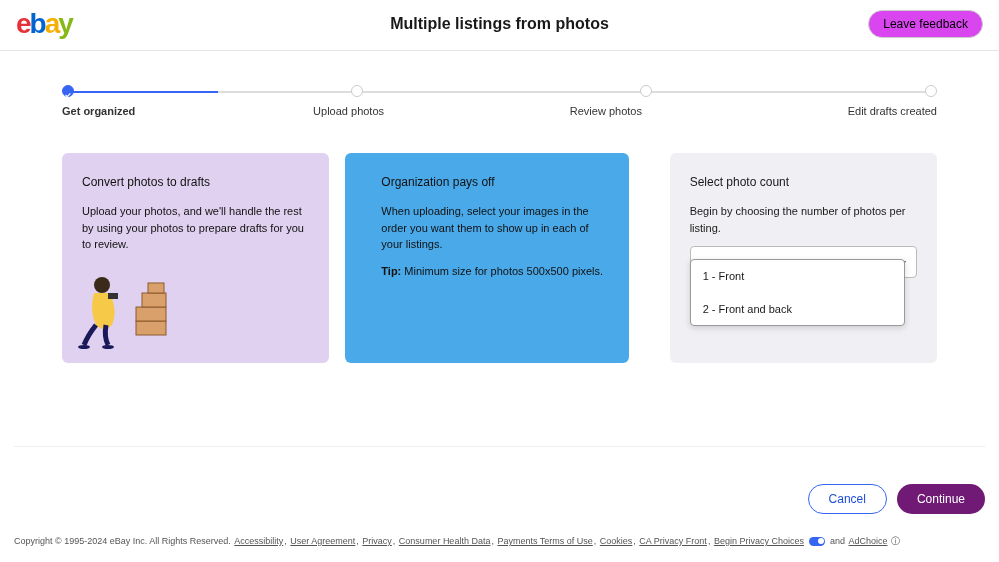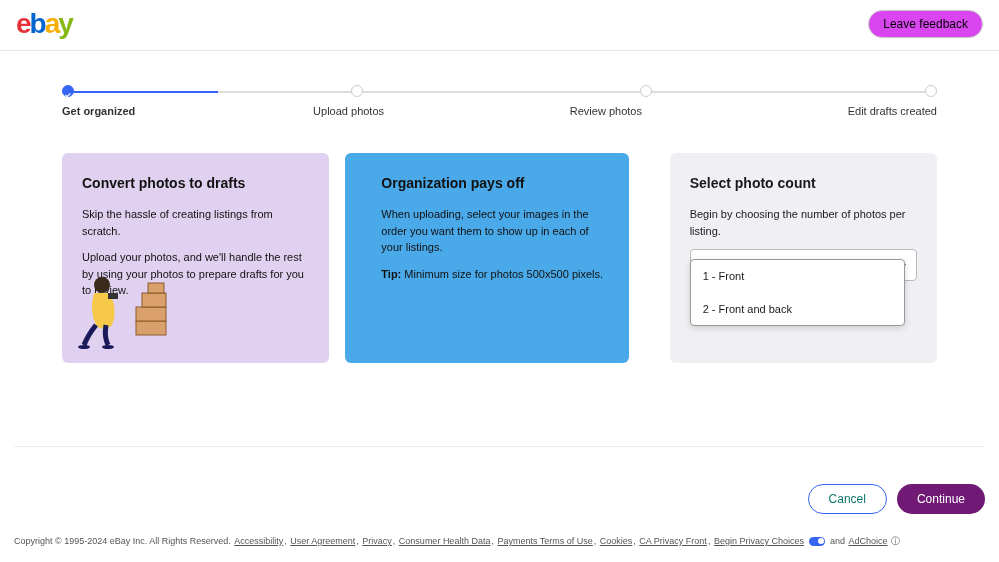--- a/index.html
+++ b/index.html
@@ -12,50 +12,51 @@
 .progress-wrap { padding: 36px 62px 0 62px; }
 .progress-bar { position: relative; height: 12px; }
 .track { position: absolute; top: 4px; left: 6px; right: 6px; height: 2px; background: #ddd; }
 .track-fill { position: absolute; top: 4px; left: 6px; height: 2px; background: #3665f3; width: 150px; }
 .step-dot { position: absolute; top: -2px; width: 12px; height: 12px; border-radius: 50%; background: #fff; border: 1.5px solid #ccc; }
 .step-dot.done { background: #3665f3; border-color: #3665f3; }
 .step-dot svg { width: 8px; height: 8px; margin: 1px; }
 .progress-labels { display: flex; justify-content: space-between; font-size: 11px; margin-top: 6px; color: #333; }
 .cards { display: flex; gap: 16px; padding: 36px 62px 0 62px; }
 .card { border-radius: 6px; padding: 20px; flex: 1; min-height: 210px; font-size: 11px; line-height: 1.5; }
-.card h3 { font-size: 14px; font-weight: bold; margin-bottom: 12px; }
+.card h3 { font-size: 12px; font-weight: normal; margin-bottom: 12px; }
 .card p { margin-bottom: 10px; }
 .card-purple { background: #e1d1f0; position: relative; color: #111; }
 .card-blue { background: #4aa9e9; color: #111; padding-left: 36px; }
 .card-select { background: #f0eff3; background-image: radial-gradient(#d8d6e0 0.6px, transparent 0.6px); background-size: 4px 4px; position: relative; margin-left: 25px; }
 .select-box { position: relative; background: #fff; border: 1px solid #bbb; border-radius: 4px; height: 32px; display: flex; align-items: center; padding: 0 10px; cursor: pointer; margin-top: 10px; }
 .select-box .chev { margin-left: auto; font-size: 10px; color: #555; }
 .dropdown { position: absolute; top: 106px; left: 20px; right: 32px; background: #fff; border: 1px solid #999; border-radius: 4px; box-shadow: 0 2px 6px rgba(0,0,0,0.15); }
 .dropdown-item { padding: 8px 12px; font-size: 11px; cursor: pointer; }
 .illus { position: absolute; bottom: 10px; left: 12px; width: 110px; height: 90px; }
 .bottom-bar { position: absolute; bottom: 48px; right: 14px; display: flex; gap: 10px; }
 .btn { border-radius: 20px; padding: 7px 20px; font-size: 12px; border: none; cursor: pointer; }
-.btn-cancel { background: #fff; color: #0f766e; border: 1px solid #3665f3; }
+.btn-cancel { background: #fff; color: #1d4ed8; border: 1px solid #3665f3; }
 .btn-continue { background: #701a75; color: #fff; }
 .footer { position: absolute; bottom: 14px; left: 14px; right: 14px; font-size: 9px; color: #555; }
 .footer a { color: #555; text-decoration: underline; margin: 0 1px; }
 .badge { display: inline-block; width: 16px; height: 9px; background: #3665f3; border-radius: 5px; vertical-align: middle; margin: 0 2px; position: relative; }
 .badge::after { content: ""; position: absolute; right: 1px; top: 1px; width: 6px; height: 6px; background: #fff; border-radius: 50%; font-size: 6px; }
 .divider-top { position: absolute; top: 446px; left: 14px; right: 14px; border-top: 1px solid #eee; }
 </style>
 </head>
 <body>
 
 <div class="header">
   <div class="logo">
     <span>e</span>
       <span>b</span>
       <span>a</span>
       <span>y</span>
   </div>
+  <div class="page-title">Multiple listings from photos</div>
   <button class="feedback-btn">Leave feedback</button>
 </div>
 
 <div class="progress-wrap">
   <div class="progress-bar">
     <div class="track"></div>
     <div class="track-fill"></div>
     <div class="step-dot done" style="left:0">
       <svg viewBox="0 0 10 10">
           <path d="M2 5 L4 7 L8 3" stroke="#fff" stroke-width="1.5" fill="none"></path>
@@ -69,21 +70,20 @@
     <span style="font-weight:600">Get organized</span>
     <span style="margin-left:-28px">Upload photos</span>
     <span style="margin-left:-20px">Review photos</span>
     <span>Edit drafts created</span>
   </div>
 </div>
 
 <div class="cards">
   <div class="card card-purple">
     <h3>Convert photos to drafts</h3>
-    <p>Skip the hassle of creating listings from scratch.</p>
     <p>Upload your photos, and we'll handle the rest by using your photos to prepare drafts for you to review.</p>
     <svg class="illus" viewBox="0 0 110 90">
       <rect x="62" y="58" width="30" height="14" fill="#d9a06b" stroke="#8a5a2b"></rect>
       <rect x="62" y="44" width="30" height="14" fill="#d9a06b" stroke="#8a5a2b"></rect>
       <rect x="68" y="30" width="24" height="14" fill="#d9a06b" stroke="#8a5a2b"></rect>
       <rect x="74" y="20" width="16" height="10" fill="#d9a06b" stroke="#8a5a2b"></rect>
       <circle cx="28" cy="22" r="8" fill="#3a2a1a"></circle>
       <path d="M20 30 Q15 48 22 62 Q30 70 38 62 Q44 48 36 30 Z" fill="#f7c948"></path>
       <rect x="34" y="30" width="10" height="6" fill="#333"></rect>
       <path d="M22 62 Q14 72 10 82" stroke="#1a1a5a" stroke-width="5" fill="none"></path>

